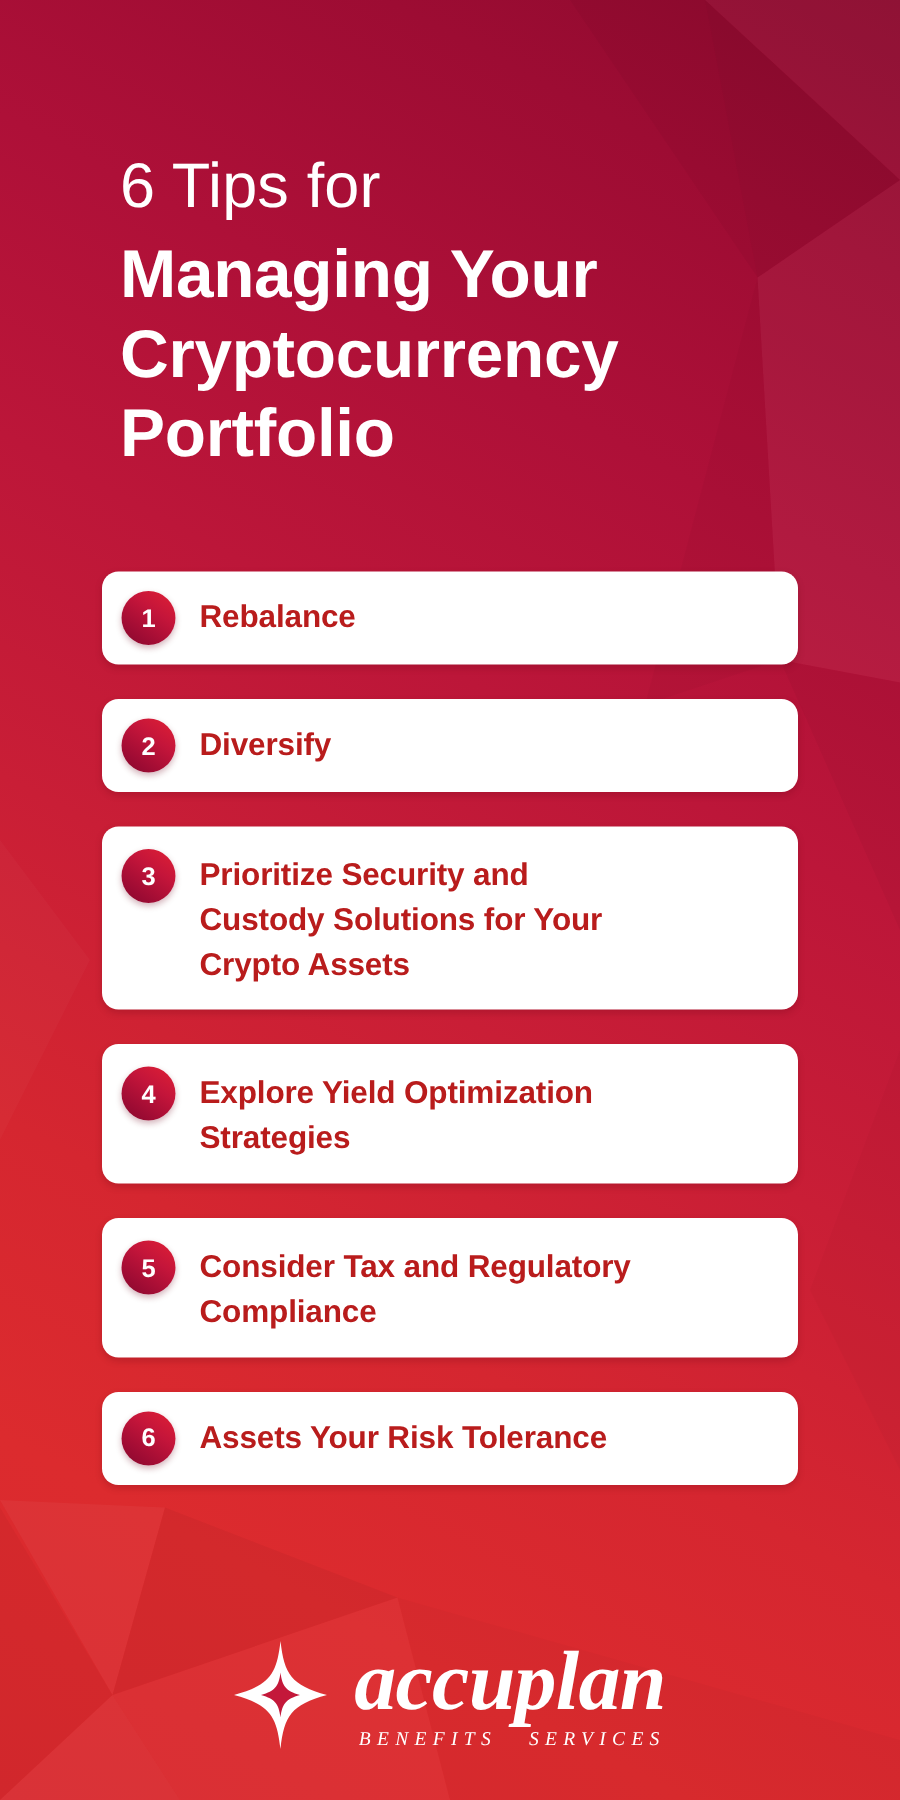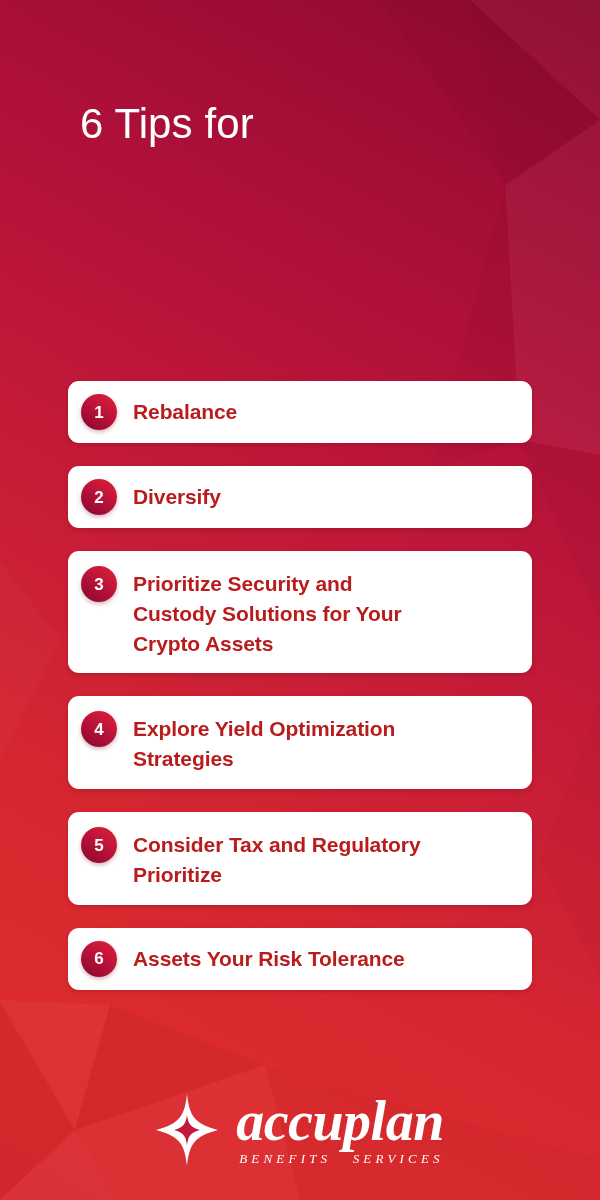--- a/index.html
+++ b/index.html
@@ -118,20 +118,25 @@
     <polygon points="75,1130 265,1065 300,1200 120,1200" fill="#ffffff" opacity="0.030"></polygon>
     <polygon points="75,1130 120,1200 0,1200" fill="#ffffff" opacity="0.045"></polygon>
     <polygon points="265,1065 600,1160 600,1200 300,1200" fill="#000000" opacity="0.020"></polygon>
 
     <polygon points="0,560 60,640 0,760" fill="#ffffff" opacity="0.022"></polygon>
     <polygon points="600,700 600,980 540,860" fill="#000000" opacity="0.018"></polygon>
   </svg>
 
   <div class="header">
     <div class="kicker">6 Tips for</div>
+    <div class="headline">
+      <div>Managing Your</div>
+      <div>Cryptocurrency</div>
+      <div>Portfolio</div>
+    </div>
   </div>
 
   <div class="tips">
 
     <div class="tip-card single">
       <div class="tip-badge">1</div>
       <div class="tip-text">Rebalance</div>
     </div>
 
     <div class="tip-card single">
@@ -144,21 +149,21 @@
       <div class="tip-text" style="max-width:300px">Prioritize Security and Custody Solutions for Your Crypto Assets</div>
     </div>
 
     <div class="tip-card">
       <div class="tip-badge">4</div>
       <div class="tip-text" style="max-width:290px">Explore Yield Optimization Strategies</div>
     </div>
 
     <div class="tip-card">
       <div class="tip-badge">5</div>
-      <div class="tip-text" style="max-width:300px">Consider Tax and Regulatory Prioritize</div>
+      <div class="tip-text" style="max-width:300px">Consider Tax and Regulatory Compliance</div>
     </div>
 
     <div class="tip-card single">
       <div class="tip-badge">6</div>
       <div class="tip-text">Assets Your Risk Tolerance</div>
     </div>
 
   </div>
 
   <div class="logo">

